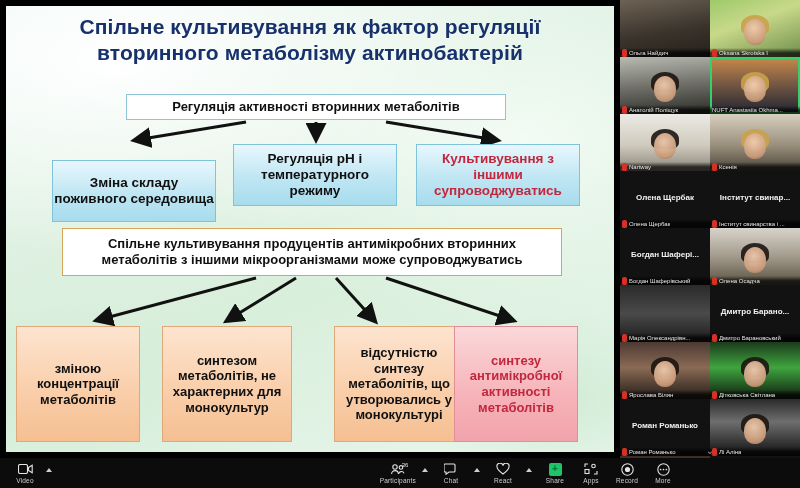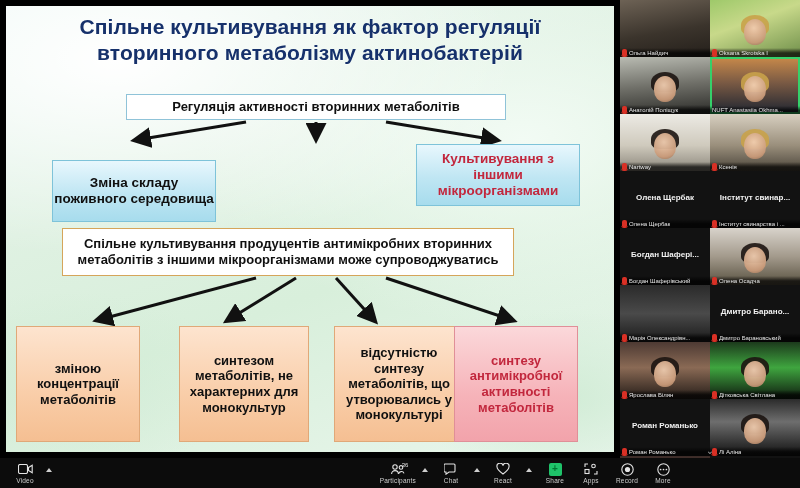--- a/index.html
+++ b/index.html
@@ -68,37 +68,37 @@
     font-size: 13.5px;
     background: linear-gradient(180deg, #e8f7fd 0%, #bfe6f3 55%, #a7dced 100%);
     border: 1.4px solid #7ec3d9;
   }
   #node-l2-a { left: 46px;  width: 164px; margin-top: 16px; }
   #node-l2-b { left: 227px; width: 164px; }
   #node-l2-c { left: 410px; width: 164px; color: #c2273d; }
 
   
   #node-mid {
-    left: 56px; top: 222px; width: 452px; height: 48px;
+    left: 56px; top: 222px; width: 500px; height: 48px;
     background: #ffffff;
     border: 1.8px solid #d5a55a;
     font-size: 13px;
     padding: 0 8px;
   }
 
   
   .lvl4 {
     top: 320px; height: 116px;
     font-size: 13px;
     background: linear-gradient(180deg, #fde4cf 0%, #f9cda8 60%, #f5bf92 100%);
     border: 1.2px solid #e0a878;
     padding: 0 5px;
   }
   #node-l4-a { left: 10px;  width: 124px; }
-  #node-l4-b { left: 173px; width: 130px; }
+  #node-l4-b { left: 156px; width: 130px; }
   #node-l4-c { left: 304px; width: 130px; margin-left: 24px; }
   #node-l4-d {
     left: 448px; width: 124px;
     background: linear-gradient(180deg, #fbd8da 0%, #f6b3b9 60%, #f2a3ab 100%);
     border: 1.2px solid #e08f98;
     color: #c2273d;
   }
 
   #page-number {
     position: absolute; right: 40px; bottom: 8px;
@@ -234,21 +234,22 @@
 
         <line x1="250" y1="272" x2="92" y2="314" stroke="#111" stroke-width="3" marker-end="url(#arrow)"></line>
         <line x1="290" y1="272" x2="222" y2="314" stroke="#111" stroke-width="3" marker-end="url(#arrow)"></line>
         <line x1="330" y1="272" x2="368" y2="314" stroke="#111" stroke-width="3" marker-end="url(#arrow)"></line>
         <line x1="380" y1="272" x2="506" y2="314" stroke="#111" stroke-width="3" marker-end="url(#arrow)"></line>
       </svg>
 
       <div class="node" id="node-root">Регуляція активності вторинних метаболітів</div>
 
       <div class="node lvl2" id="node-l2-a">Зміна складу поживного середовища</div>
-      <div class="node lvl2" id="node-l2-c">Культивування з іншими мікроорганізмами</div>
+      <div class="node lvl2" id="node-l2-b">Регуляція рН і температурного режиму</div>
+      <div class="node lvl2" id="node-l2-c">Культивування з іншими супроводжуватись</div>
 
       <div class="node" id="node-mid">Спільне культивування продуцентів антимікробних вторинних метаболітів  з іншими мікроорганізмами може супроводжуватись</div>
 
       <div class="node lvl4" id="node-l4-a">зміною концентрації метаболітів</div>
       <div class="node lvl4" id="node-l4-b">синтезом метаболітів, не характерних для монокультур</div>
       <div class="node lvl4" id="node-l4-c">відсутністю синтезу метаболітів, що утворювались у монокультурі</div>
       <div class="node lvl4" id="node-l4-d">синтезу антимікробної активності метаболітів</div>
 
       <div id="page-number">5</div>
     </div>

